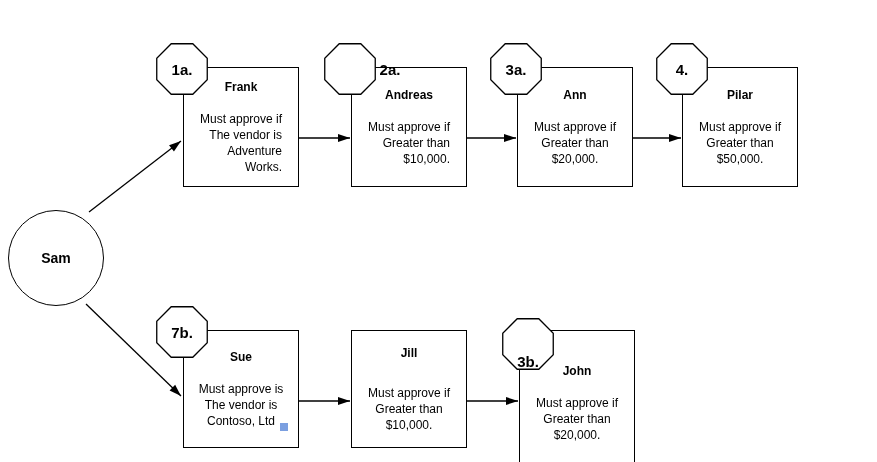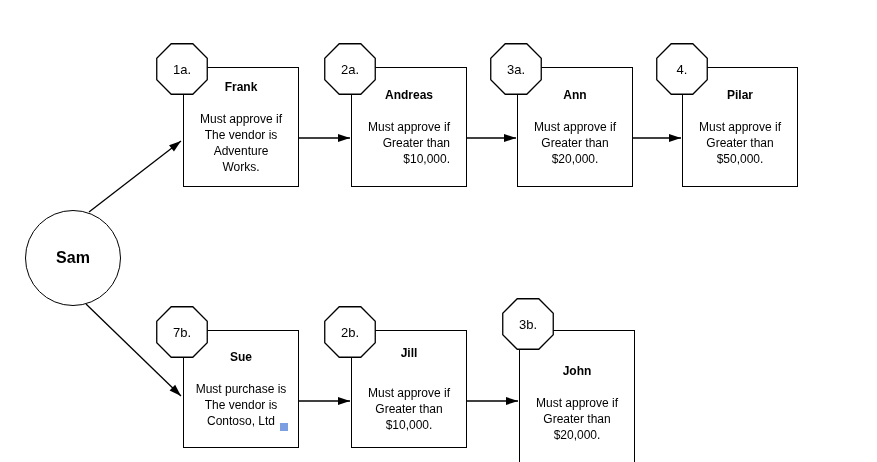--- a/index.html
+++ b/index.html
@@ -13,32 +13,32 @@
     overflow: hidden;
   }
   svg.arrows {
     position: absolute;
     left: 0; top: 0;
     width: 877px; height: 462px;
     z-index: 1;
   }
   .start-circle {
     position: absolute;
-    left: 25px; top: 210px;
+    left: 8px; top: 210px;
     width: 96px; height: 96px;
     border: 1px solid #000;
     border-radius: 50%;
     background: #fff;
     box-sizing: border-box;
     display: flex;
     flex-direction: column;
     align-items: center;
     justify-content: center;
     text-align: center;
-    font-size: 16px;
+    font-size: 14px;
     line-height: 16px;
     z-index: 2;
   }
   .start-circle .name { font-weight: bold; }
   .node {
     position: absolute;
     background: #fff;
     border: 1px solid #000;
     box-sizing: border-box;
     display: flex;
@@ -56,22 +56,22 @@
     position: absolute;
     width: 52px; height: 52px;
     display: flex;
     align-items: center;
     justify-content: center;
     z-index: 3;
   }
   .badge svg { position: absolute; left: 0; top: 0; }
   .badge .badge-label {
     position: relative;
-    font-weight: normal;
-    font-size: 13px;
+    font-weight: bold;
+    font-size: 15px;
   }
   .text-cursor {
     position: absolute;
     left: 96px; top: 92px;
     width: 8px; height: 8px;
     background: #7b9fe0;
   }
 </style>
 </head>
 <body>
@@ -90,21 +90,21 @@
     <line x1="467" y1="138" x2="516" y2="138" stroke="#000" stroke-width="1.3" marker-end="url(#ah)"></line>
     <line x1="633" y1="138" x2="681" y2="138" stroke="#000" stroke-width="1.3" marker-end="url(#ah)"></line>
     <line x1="299" y1="401" x2="350" y2="401" stroke="#000" stroke-width="1.3" marker-end="url(#ah)"></line>
     <line x1="467" y1="401" x2="518" y2="401" stroke="#000" stroke-width="1.3" marker-end="url(#ah)"></line>
   </svg>
 
   <div class="start-circle">
     <div class="name">Sam</div>
   </div>
 
-  <div class="node" style="left:183px; top:67px; width:116px; height:120px;">
+  <div class="node" style="left:183px; top:67px; width:116px; height:120px;text-align:right;">
     <div class="name">Frank</div>
     <div class="rule">Must approve if
 The vendor is
 Adventure
 Works.</div>
   </div>
 
   <div class="node" style="left:351px; top:67px; width:116px; height:120px;text-align:right;">
     <div class="name">Andreas</div>
     <div class="rule">Must approve if
@@ -121,21 +121,21 @@
 
   <div class="node" style="left:682px; top:67px; width:116px; height:120px;">
     <div class="name">Pilar</div>
     <div class="rule">Must approve if
 Greater than
 $50,000.</div>
   </div>
 
   <div class="node" style="left:183px; top:330px; width:116px; height:118px;">
     <div class="name">Sue</div>
-    <div class="rule">Must purchase is
+    <div class="rule">Must approve is
 The vendor is
 Contoso, Ltd</div>
     <span class="text-cursor"></span>
   </div>
 
   <div class="node" style="left:351px; top:330px; width:116px; height:118px;gap:8px;">
     <div class="name">Jill</div>
     <div class="rule">Must approve if
 Greater than
 $10,000.</div>
@@ -148,21 +148,21 @@
 $20,000.</div>
   </div>
 
   <div class="badge" style="left:156px; top:43px;">
     <svg width="52" height="52" viewBox="0 0 52 52">
       <polygon points="15.23,0.75 36.77,0.75 51.25,15.23 51.25,36.77 36.77,51.25 15.23,51.25 0.75,36.77 0.75,15.23" fill="#fff" stroke="#000" stroke-width="1.3"></polygon>
     </svg>
     <span class="badge-label">1a.</span>
   </div>
 
-  <div class="badge" style="left:324px; top:43px;">
+  <div class="badge" style="left:324px; top:43px;padding-left:40px;">
     <svg width="52" height="52" viewBox="0 0 52 52">
       <polygon points="15.23,0.75 36.77,0.75 51.25,15.23 51.25,36.77 36.77,51.25 15.23,51.25 0.75,36.77 0.75,15.23" fill="#fff" stroke="#000" stroke-width="1.3"></polygon>
     </svg>
     <span class="badge-label">2a.</span>
   </div>
 
   <div class="badge" style="left:490px; top:43px;align-items:center;">
     <svg width="52" height="52" viewBox="0 0 52 52">
       <polygon points="15.23,0.75 36.77,0.75 51.25,15.23 51.25,36.77 36.77,51.25 15.23,51.25 0.75,36.77 0.75,15.23" fill="#fff" stroke="#000" stroke-width="1.3"></polygon>
     </svg>
@@ -176,27 +176,21 @@
     <span class="badge-label">4.</span>
   </div>
 
   <div class="badge" style="left:156px; top:306px;">
     <svg width="52" height="52" viewBox="0 0 52 52">
       <polygon points="15.23,0.75 36.77,0.75 51.25,15.23 51.25,36.77 36.77,51.25 15.23,51.25 0.75,36.77 0.75,15.23" fill="#fff" stroke="#000" stroke-width="1.3"></polygon>
     </svg>
     <span class="badge-label">7b.</span>
   </div>
 
-  <div class="badge" style="left:324px; top:306px;">
-    <svg width="52" height="52" viewBox="0 0 52 52">
-      <polygon points="15.23,0.75 36.77,0.75 51.25,15.23 51.25,36.77 36.77,51.25 15.23,51.25 0.75,36.77 0.75,15.23" fill="#fff" stroke="#000" stroke-width="1.3"></polygon>
-    </svg>
-    <span class="badge-label">2b.</span>
-  </div>
 
-  <div class="badge" style="left:502px; top:298px;">
+  <div class="badge" style="left:502px; top:318px;align-items:flex-end;">
     <svg width="52" height="52" viewBox="0 0 52 52">
       <polygon points="15.23,0.75 36.77,0.75 51.25,15.23 51.25,36.77 36.77,51.25 15.23,51.25 0.75,36.77 0.75,15.23" fill="#fff" stroke="#000" stroke-width="1.3"></polygon>
     </svg>
     <span class="badge-label">3b.</span>
   </div>
 
 </div>
 
 </body></html>

